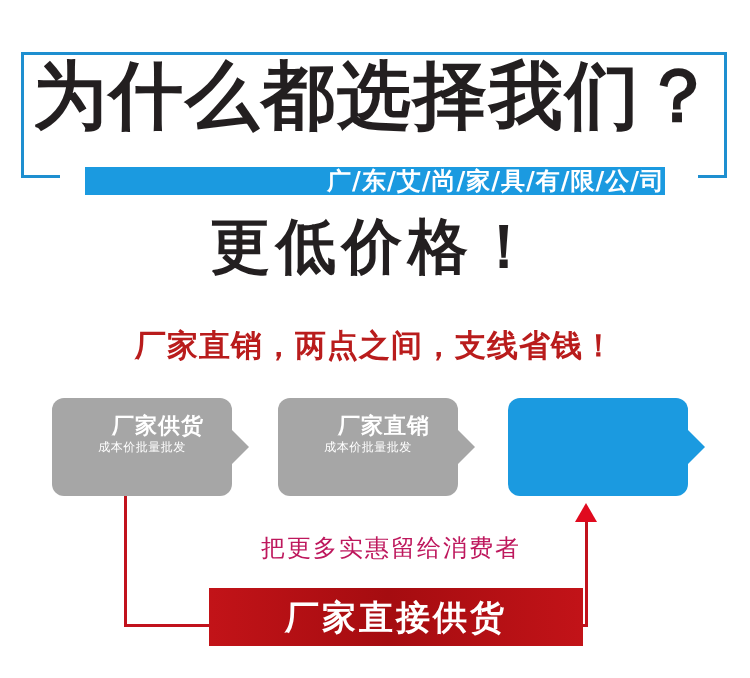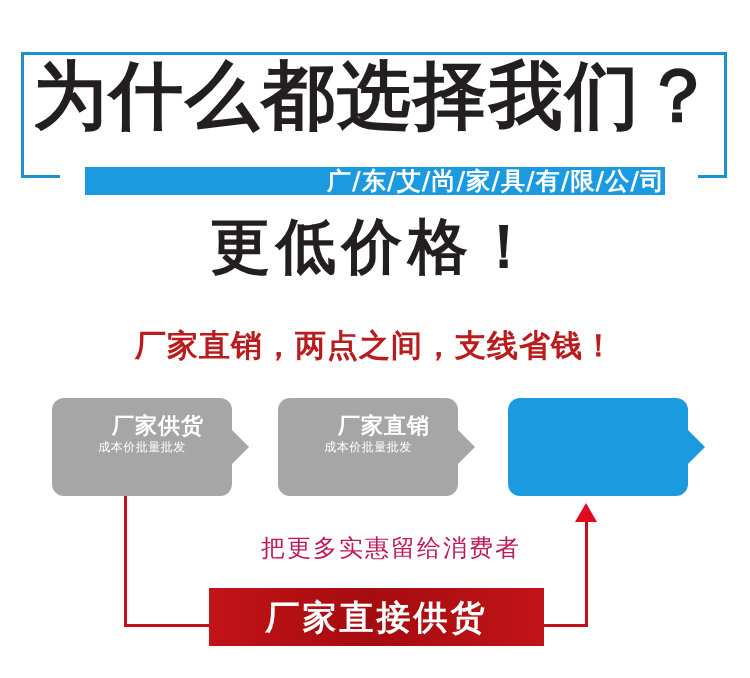--- a/index.html
+++ b/index.html
@@ -194,21 +194,21 @@
     color: #be185d;
     font-weight: normal;
     letter-spacing: 2px;
     font-family: Liberation Mono, monospace;
   }
 
   .red-banner {
     position: absolute;
     left: 209px;
     top: 588px;
-    width: 335px;
+    width: 374px;
     height: 58px;
     background: #b10d12;
     background: linear-gradient(90deg,#c21318 0%,#a50c10 48%,#c21318 100%);
     color: #ffffff;
     font-size: 34px;
     font-weight: bold;
     line-height: 58px;
     text-align: center;
     letter-spacing: 3px;
     z-index: 5;

